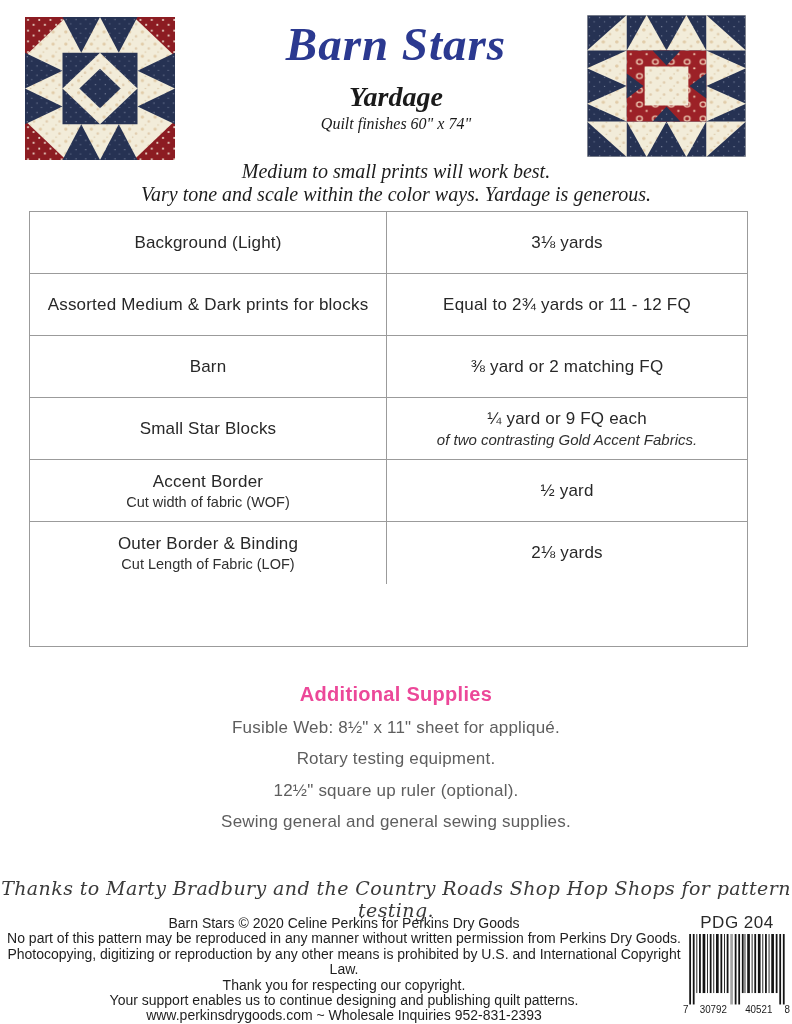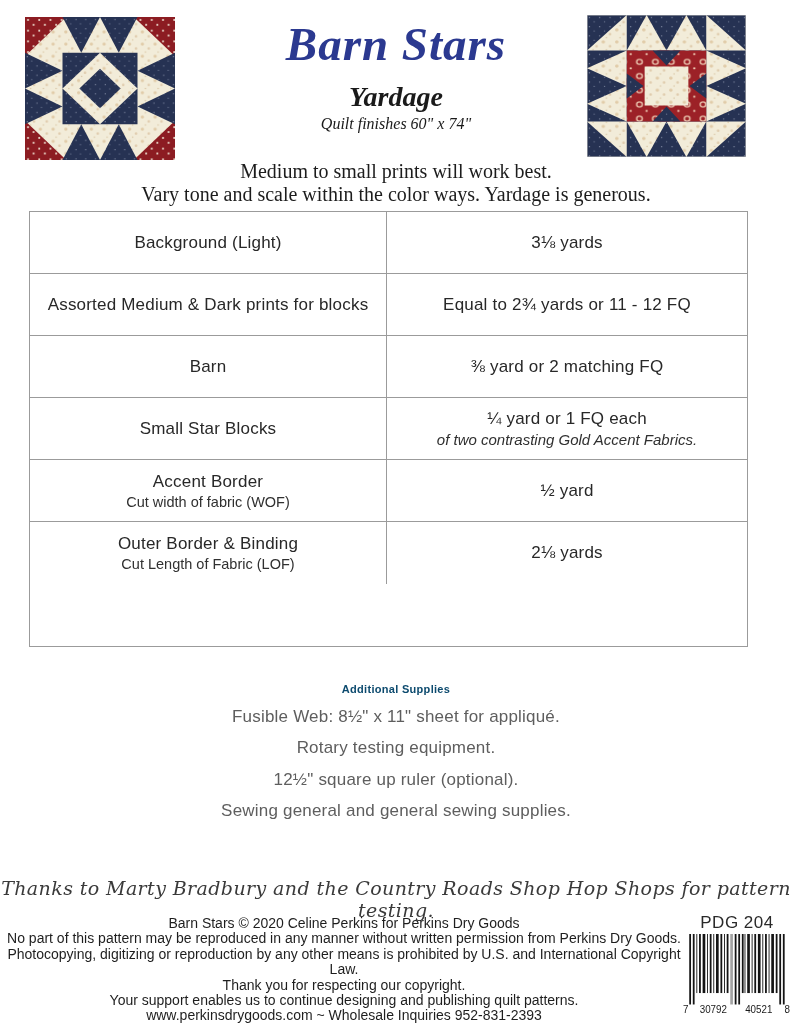--- a/index.html
+++ b/index.html
@@ -21,21 +21,21 @@
   .subtitle {
     margin-top:12px; font-family:"Liberation Serif", serif; font-style:italic;
     font-weight:600; font-size:28px; line-height:30px; color:#1a1a1a;
   }
   .finish-note {
     margin-top:3px; font-family:"Liberation Serif", serif; font-style:italic;
     font-size:16px; color:#1a1a1a;
   }
   .intro {
     position:absolute; left:0; right:0; top:160px; text-align:center;
-    font-family:"Liberation Serif", serif; font-size:20px;
+    font-family:"Liberation Serif", serif; font-style:italic; font-size:20px;
     line-height:23px; color:#1c1c1c;
   }
   
   .yardage-table {
     position:absolute; left:29px; top:211px; width:719px; height:436px;
     border:1px solid var(--table-border,#9b9b9b);
     display:grid; grid-template-rows:repeat(7,1fr);
   }
   .t-row { display:flex; border-bottom:1px solid var(--table-border,#9b9b9b); }
   .t-row:last-child { border-bottom:none; }
@@ -44,21 +44,21 @@
     text-align:center; padding:2px 8px;
   }
   .t-cell.left  { width:357px; border-right:1px solid var(--table-border,#9b9b9b); }
   .t-cell.right { flex:1; }
   .t-main { font-size:17px; color:#282828; letter-spacing:.2px; }
   .t-sub  { font-size:14.5px; color:#303030; margin-top:2px; }
   .t-sub.italic { font-style:italic; font-size:15px; }
   .t-sub:empty { display:none; }
   
   .supplies { position:absolute; left:0; right:0; top:683px; text-align:center; }
-  .supplies-heading { font-size:11px; font-weight:bold; color:#0c4a6e; letter-spacing:.3px;text-align:center; }
+  .supplies-heading { font-size:20px; font-weight:bold; color:#ec4899; letter-spacing:.3px;text-align:center; }
   .supply-item { margin-top:11.5px; font-size:17px; color:var(--text-gray,#5e5e5e); letter-spacing:.2px; }
   
   .thanks {
     position:absolute; left:0; right:0; top:877px; text-align:center;
     font-family:"DejaVu Serif", serif; font-style:italic; font-size:19px;
     color:#3a3a3a; letter-spacing:.4px;
   }
   .footer {
     position:absolute; left:6px; top:916px; width:676px; text-align:center;
     font-size:14px; line-height:15.4px; color:#1e1e1e;
@@ -180,21 +180,21 @@
         </div>
         <div class="t-cell right">
           <div class="t-main">⅜ yard or 2 matching FQ</div>
         </div>
       </div>
       <div class="t-row">
         <div class="t-cell left">
           <div class="t-main">Small Star Blocks</div>
         </div>
         <div class="t-cell right">
-          <div class="t-main">¼ yard or 1 FQ each</div>
+          <div class="t-main">¼ yard or 9 FQ each</div>
           <div class="t-sub italic">of two contrasting Gold Accent Fabrics.</div>
         </div>
       </div>
       <div class="t-row">
         <div class="t-cell left">
           <div class="t-main">Accent Border</div>
           <div class="t-sub">Cut width of fabric (WOF)</div>
         </div>
         <div class="t-cell right">
           <div class="t-main">½ yard</div>

